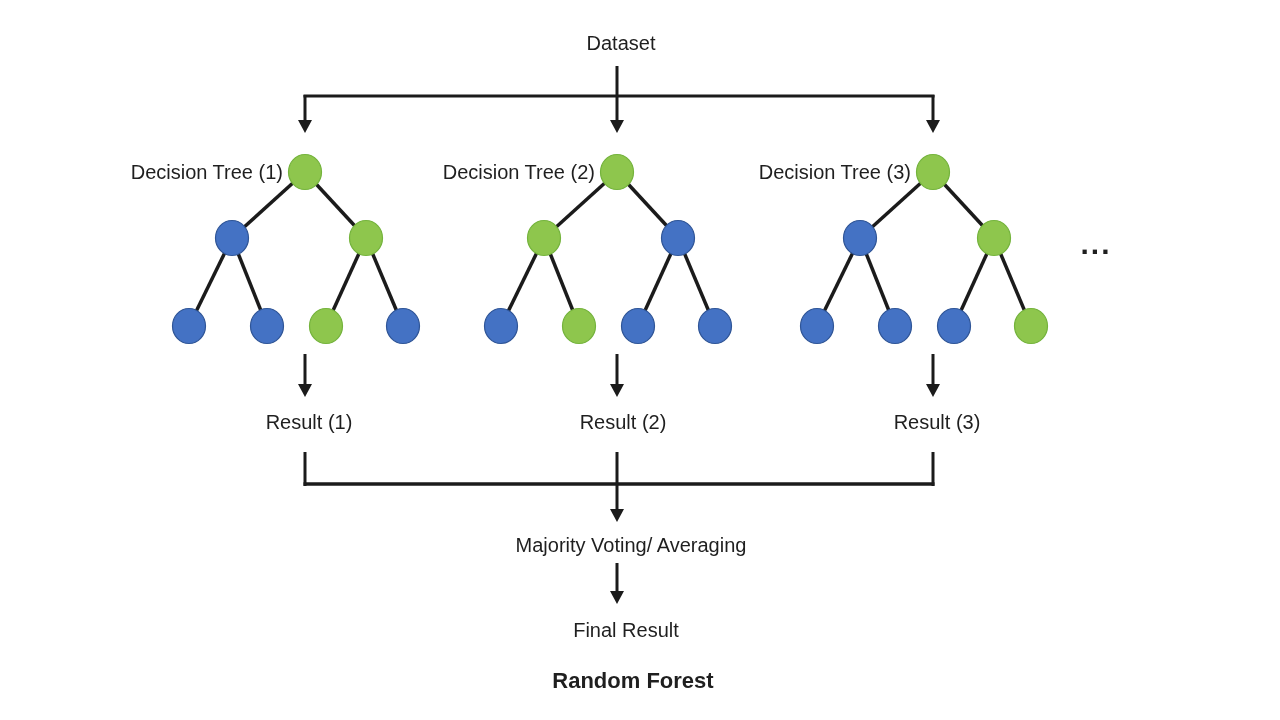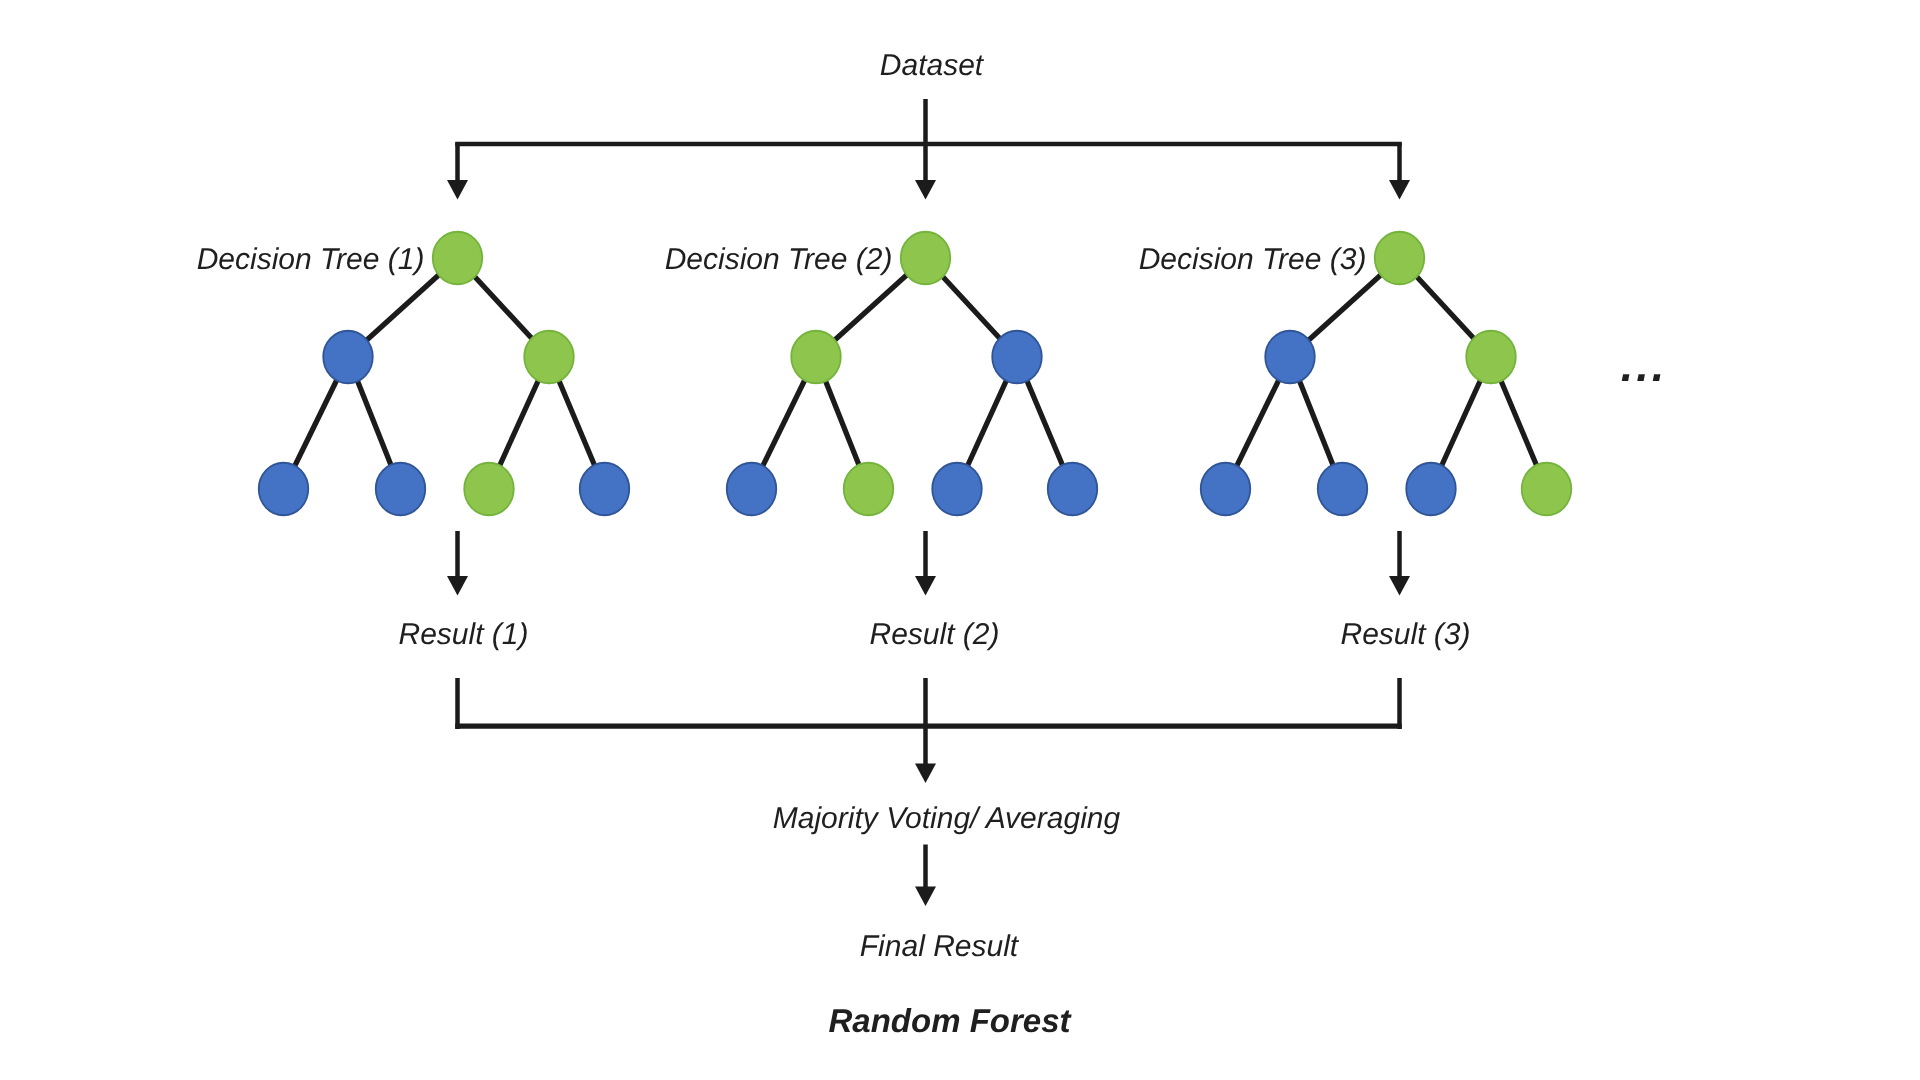--- a/index.html
+++ b/index.html
@@ -1,16 +1,16 @@
 <!DOCTYPE html>
 <html><head>
 <meta charset="utf-8">
 <style>
   html, body { margin: 0; padding: 0; background: #ffffff; }
-  .stage { width: 1280px; height: 720px; position: relative; overflow: hidden; font-style: italic; }
+  .stage { width: 1280px; height: 720px; position: relative; overflow: hidden; }
   svg text {
     font-family: "Liberation Sans", sans-serif;
     font-size: 20px;
   }
   svg text.caption { font-weight: 700; font-size: 22px; }
   svg text.ellipsis { font-weight: 700; font-size: 30px; letter-spacing: 2px; }
 </style>
 </head>
 <body>
 

